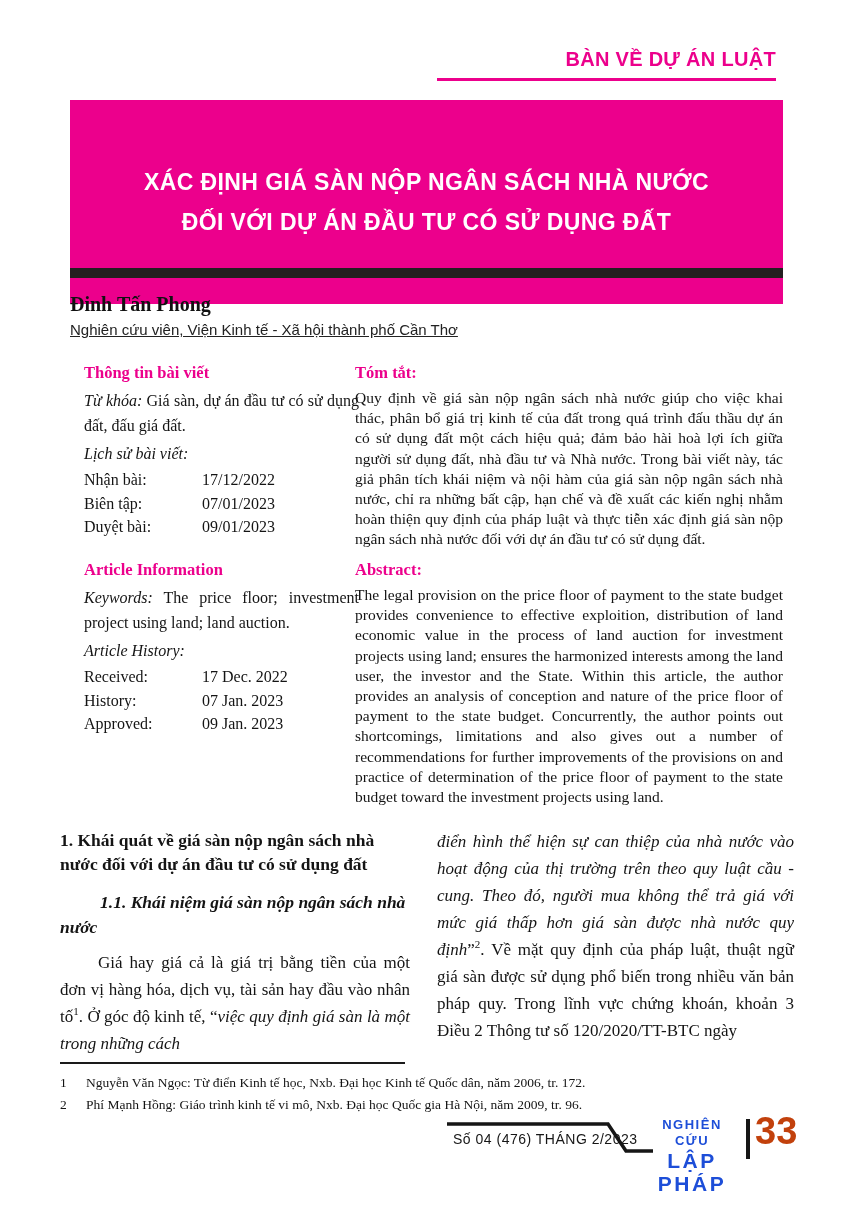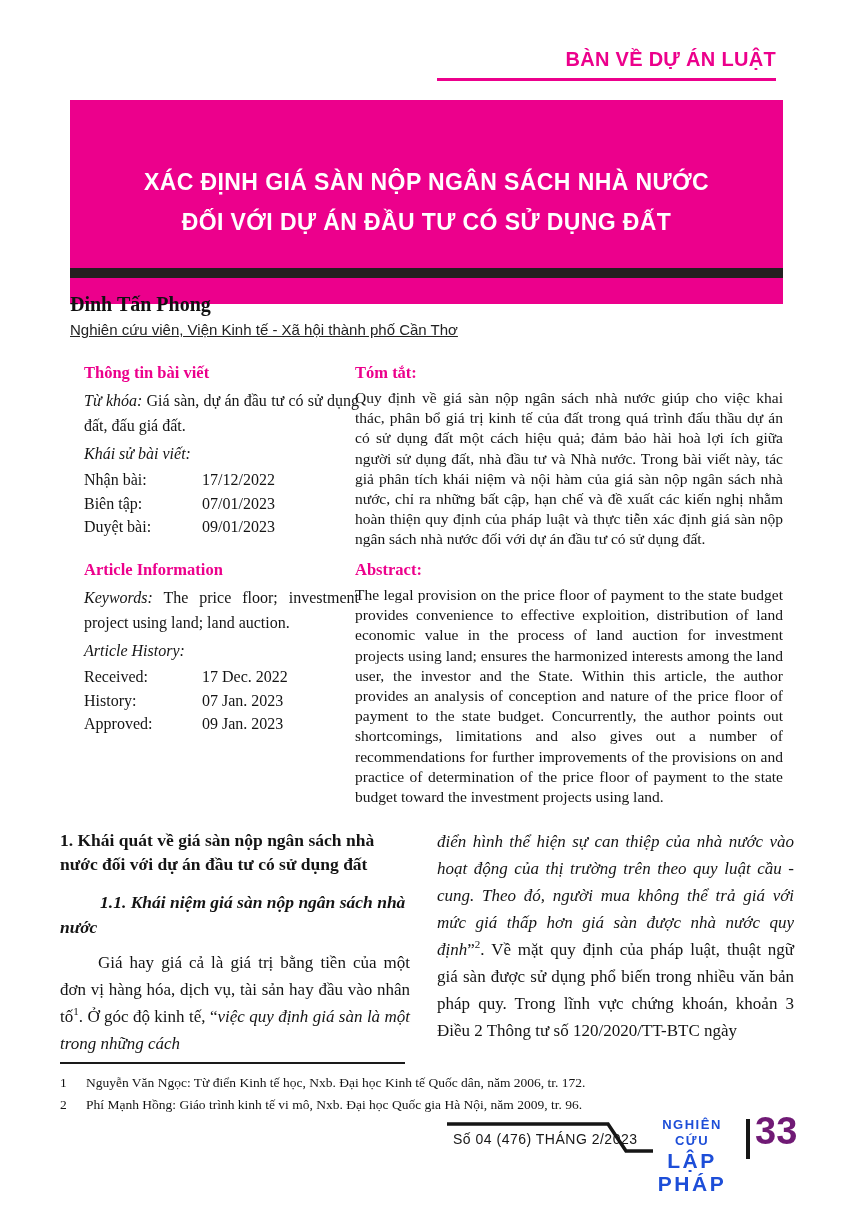--- a/index.html
+++ b/index.html
@@ -97,21 +97,21 @@
   }
   .footer-logo {
     position:absolute; top:1117px; left:644px; width:96px; text-align:center;
     font-family:"Liberation Sans", sans-serif; color:#1d4ed8;
   }
   .footer-logo .l1 { font-weight:bold; font-size:13px; letter-spacing:1.5px; line-height:16px; }
   .footer-logo .l2 { font-weight:bold; font-size:21px; letter-spacing:2.5px; line-height:23px; }
   .footer-vbar { position:absolute; top:1119px; left:746px; width:4px; height:40px; background:#161616; }
   .footer-page {
     position:absolute; top:1110px; left:755px;
-    font-family:"Liberation Sans", sans-serif; font-weight:bold; font-size:38px; color:#701a75;
+    font-family:"Liberation Sans", sans-serif; font-weight:bold; font-size:38px; color:#c2410c;
   }
 </style>
 </head>
 <body>
 
 <div class="page">
 
   <div class="header-label">BÀN VỀ DỰ ÁN LUẬT</div>
   <div class="header-rule"></div>
 
@@ -120,21 +120,21 @@
     <div class="title-line">ĐỐI VỚI DỰ ÁN ĐẦU TƯ CÓ SỬ DỤNG ĐẤT</div>
   </div>
   <div class="title-bar"></div>
 
   <div class="author-name">Đinh Tấn Phong</div>
   <div class="author-affiliation">Nghiên cứu viên, Viện Kinh tế - Xã hội thành phố Cần Thơ</div>
 
   <div class="info-col info-vi">
     <div class="meta-heading">Thông tin bài viết</div>
     <p class="kw-para"><span class="italic">Từ khóa:</span><span> Giá sàn, dự án đầu tư có sử dụng đất, đấu giá đất.</span></p>
-    <div class="hist-label">Khái sử bài viết:</div>
+    <div class="hist-label">Lịch sử bài viết:</div>
     <div class="meta-row">
       <span class="lbl">Nhận bài:</span>
       <span>17/12/2022</span>
     </div>
     <div class="meta-row">
       <span class="lbl">Biên tập:</span>
       <span>07/01/2023</span>
     </div>
     <div class="meta-row">
       <span class="lbl">Duyệt bài:</span>

